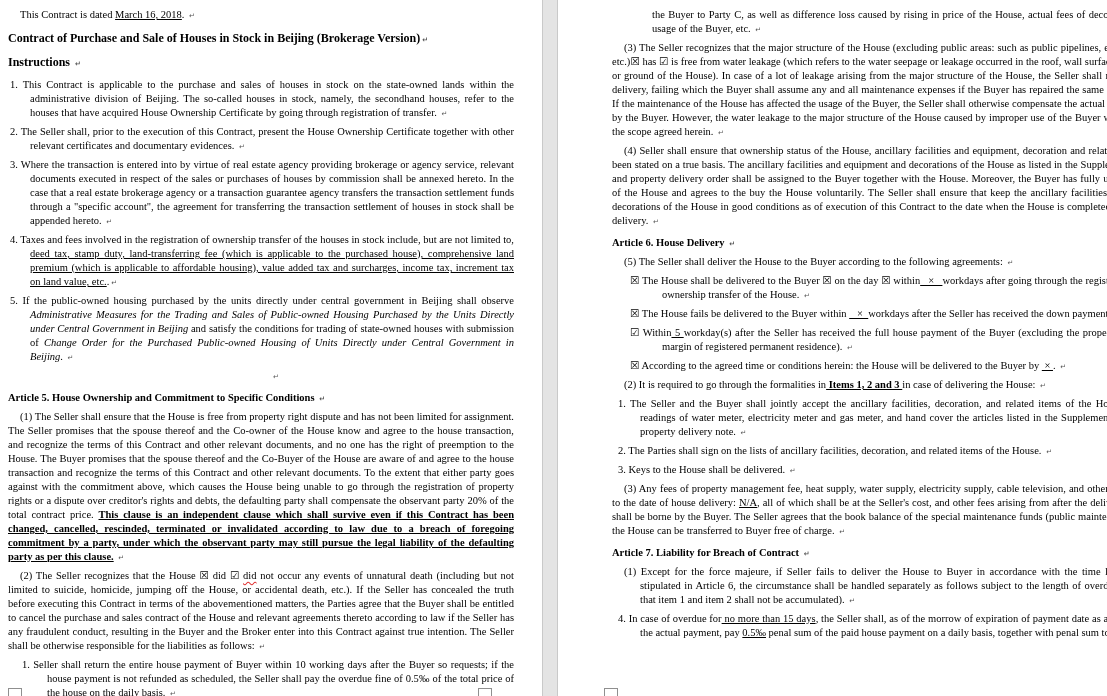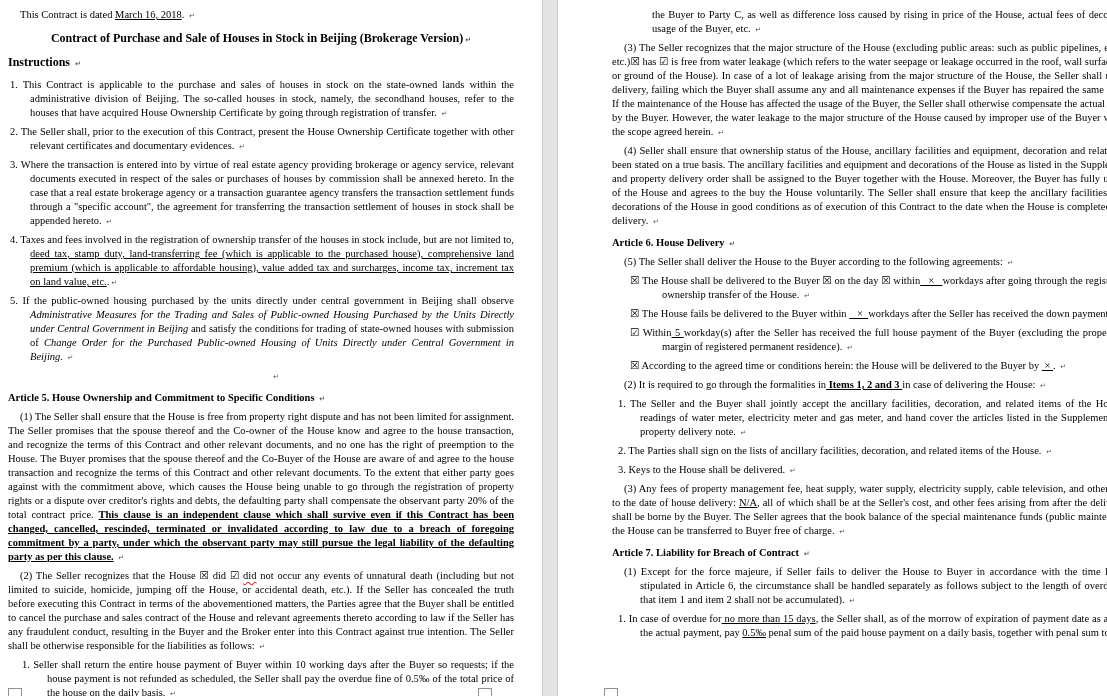--- a/index.html
+++ b/index.html
@@ -9,21 +9,21 @@
     font-family:"Liberation Serif",serif;
     font-size:10.5px;line-height:14px;color:#000;
   }
   .page{
     position:absolute;top:0;background:#ffffff;height:696px;
     overflow:hidden;box-sizing:border-box;
   }
   #page1{left:0;width:543px;padding:4px 28px 0 8px;border-right:1px solid #c9c9c9;}
   #page2{left:557px;width:648px;padding:4px 12px 0 54px;border-left:1px solid #c9c9c9;}
   .blk{margin:4px 0;text-align:justify;}
-  .title{text-align:center;font-weight:bold;font-size:12px;margin:8px 0;text-indent:0;}
+  .title{font-weight:bold;font-size:12px;margin:8px 0;text-indent:0;}
   .subtitle{font-weight:bold;font-size:12px;margin:7px 0;text-indent:0;}
   .heading{font-weight:bold;text-align:left;margin-top:7px;}
   .para-indent{text-indent:12px;}
   .hang-instr{padding-left:22px;text-indent:-20px;}
   .hang-list{padding-left:39px;text-indent:-25px;}
   .hang-cb{padding-left:50px;text-indent:-32px;}
   .hang-num{padding-left:28px;text-indent:-22px;}
   .hang-para{padding-left:28px;text-indent:-16px;}
   .cont{padding-left:40px;}
   .blank{padding-left:263px;text-align:left;}
@@ -62,18 +62,18 @@
     <div class="blk hang-cb"><span class="cbx">☒</span><span> The House fails be delivered to the Buyer within </span><span class="u">&nbsp;&nbsp;&nbsp;×&nbsp;&nbsp;</span><span>workdays after the Seller has received the down payment of the Buyer. </span><span class="pm">↵</span></div>
     <div class="blk hang-cb"><span class="cbv">☑</span><span> Within</span><span class="u">&nbsp;5&nbsp;</span><span>workday(s) after the Seller has received the full house payment of the Buyer (excluding the property deliver changing margin of registered permanent residence). </span><span class="pm">↵</span></div>
     <div class="blk hang-cb"><span class="cbx">☒</span><span> According to the agreed time or conditions herein: the House will be delivered to the Buyer by </span><span class="u">&nbsp;×&nbsp;</span><span>. </span><span class="pm">↵</span></div>
     <div class="blk para-indent"><span>(2) It is required to go through the formalities in</span><span class="bu">&nbsp;Items 1, 2 and 3&nbsp;</span><span>in case of delivering the House: </span><span class="pm">↵</span></div>
     <div class="blk hang-num"><span>1. The Seller and the Buyer shall jointly accept the ancillary facilities, decoration, and related items of the House, and record the readings of water meter, electricity meter and gas meter, and hand cover the articles listed in the Supplementary Agreement and property delivery note. </span><span class="pm">↵</span></div>
     <div class="blk hang-num"><span>2. The Parties shall sign on the lists of ancillary facilities, decoration, and related items of the House. </span><span class="pm">↵</span></div>
     <div class="blk hang-num"><span>3. Keys to the House shall be delivered. </span><span class="pm">↵</span></div>
     <div class="blk para-indent"><span>(3) Any fees of property management fee, heat supply, water supply, electricity supply, cable television, and other fees, incurred prior to the date of house delivery: </span><span class="u">N/A</span><span>, all of which shall be at the Seller's cost, and other fees arising from after the delivery date (inclusive) shall be borne by the Buyer. The Seller agrees that the book balance of the special maintenance funds (public maintenance fund) paid for the House can be transferred to Buyer free of charge. </span><span class="pm">↵</span></div>
     <div class="blk heading"><span>Article 7. Liability for Breach of Contract </span><span class="pm">↵</span></div>
     <div class="blk hang-para"><span>(1) Except for the force majeure, if Seller fails to deliver the House to Buyer in accordance with the time limit and conditions stipulated in Article 6, the circumstance shall be handled separately as follows subject to the length of overdue period (provided that item 1 and item 2 shall not be accumulated). </span><span class="pm">↵</span></div>
-    <div class="blk hang-num"><span>1. In case of overdue for</span><span class="u">&nbsp;no more than 15 days</span><span>, the Seller shall, as of the morrow of expiration of payment date as agreed in Article 6 to the actual payment, pay </span><span class="u">0.5‰</span><span> penal sum of the paid house payment on a daily basis, together with penal sum to the Buyer within</span></div>
+    <div class="blk hang-num"><span>4. In case of overdue for</span><span class="u">&nbsp;no more than 15 days</span><span>, the Seller shall, as of the morrow of expiration of payment date as agreed in Article 6 to the actual payment, pay </span><span class="u">0.5‰</span><span> penal sum of the paid house payment on a daily basis, together with penal sum to the Buyer within</span></div>
   </div>
 
 <div class="corner" style="left:8px"></div>
 <div class="corner" style="left:478px"></div>
 <div class="corner" style="left:604px"></div>
 
 </body></html>

